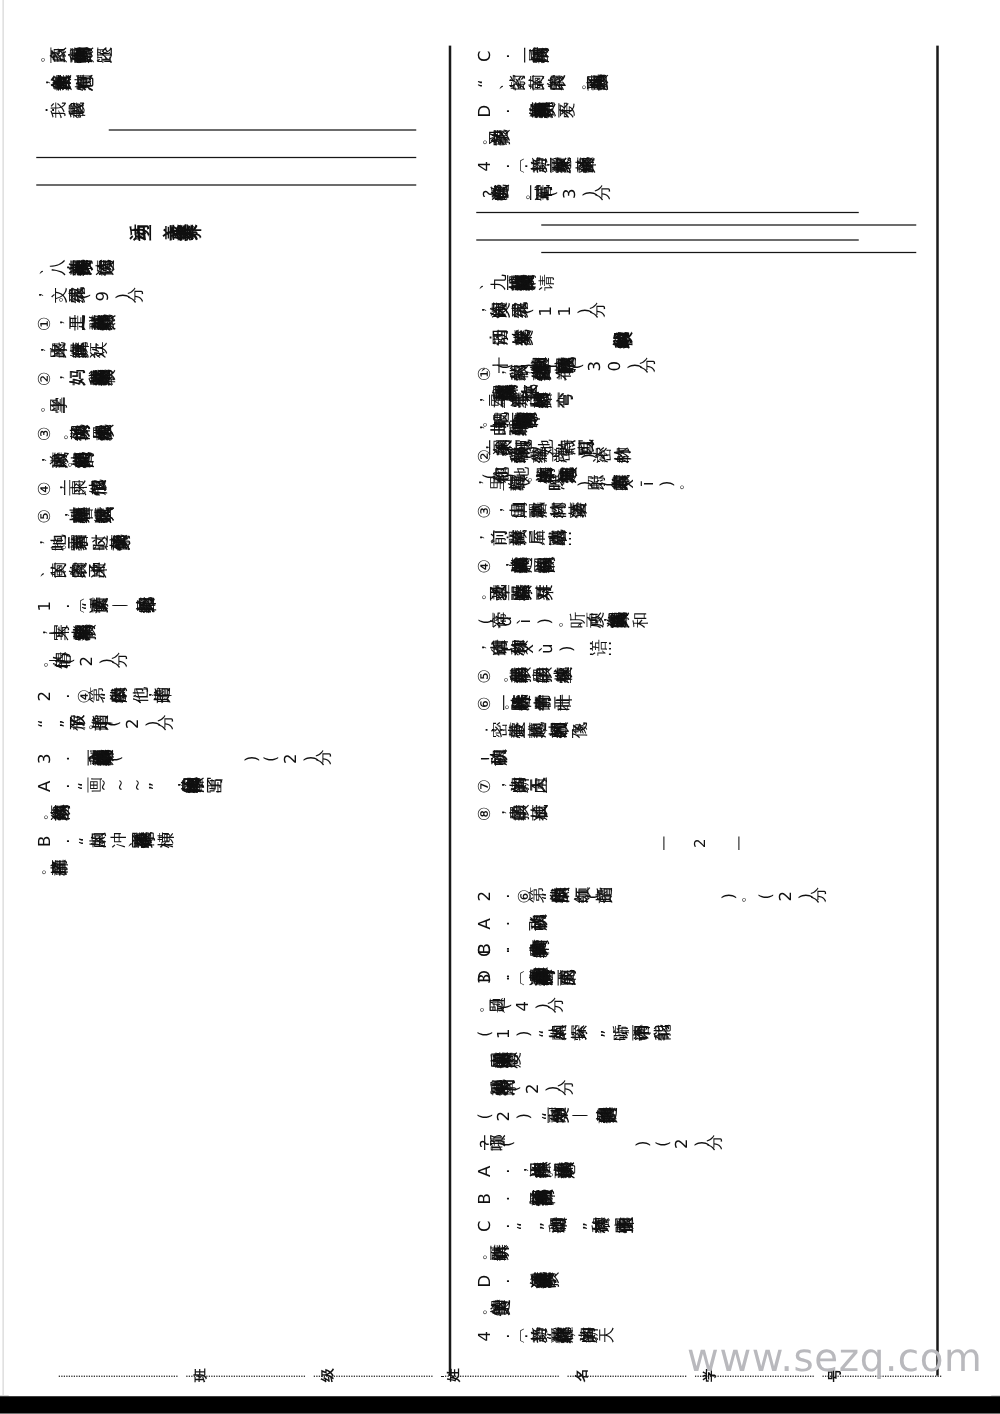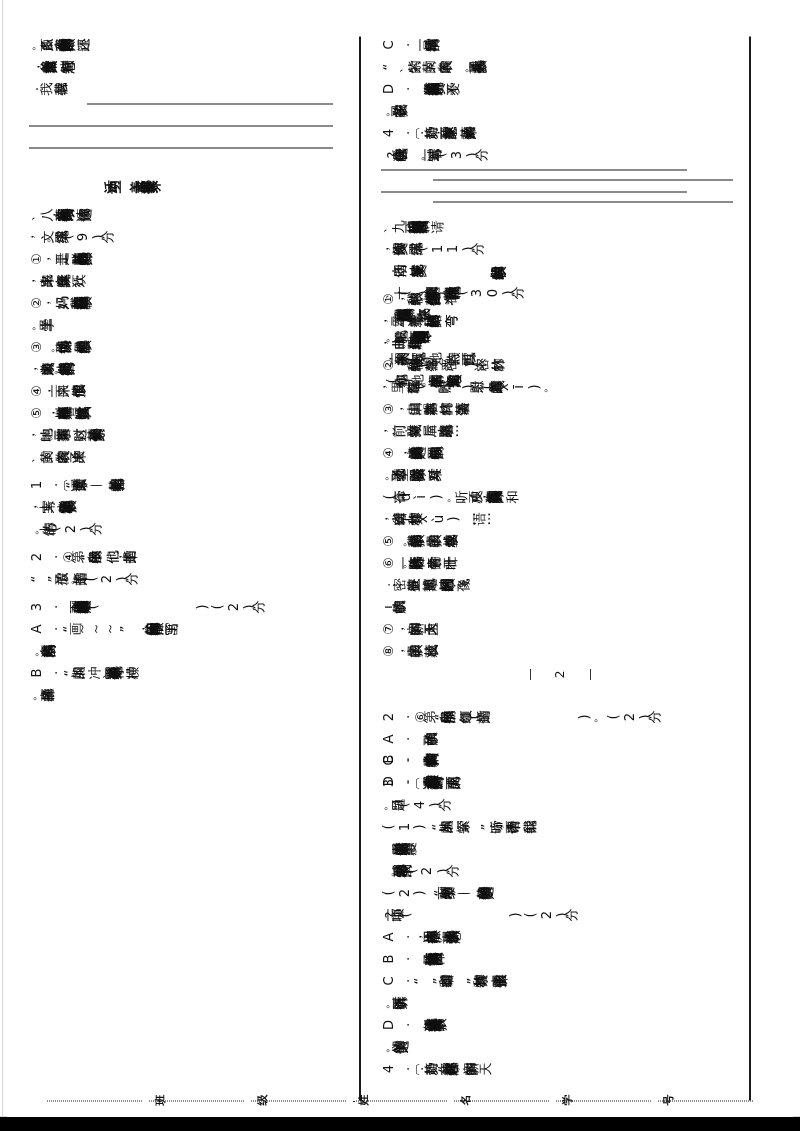--- a/index.html
+++ b/index.html
@@ -222,15 +222,16 @@
       <div class="lbl">名</div>
       <div class="seg"></div>
       <div class="lbl">学</div>
       <div class="seg"></div>
       <div class="lbl">号</div>
       <div class="seg"></div>
     </div>
 
   </div>
 
+  <div id="watermark">www.sezq.com</div>
   <div id="scanner-band"></div>
 
 </div>
 
 </body></html>

